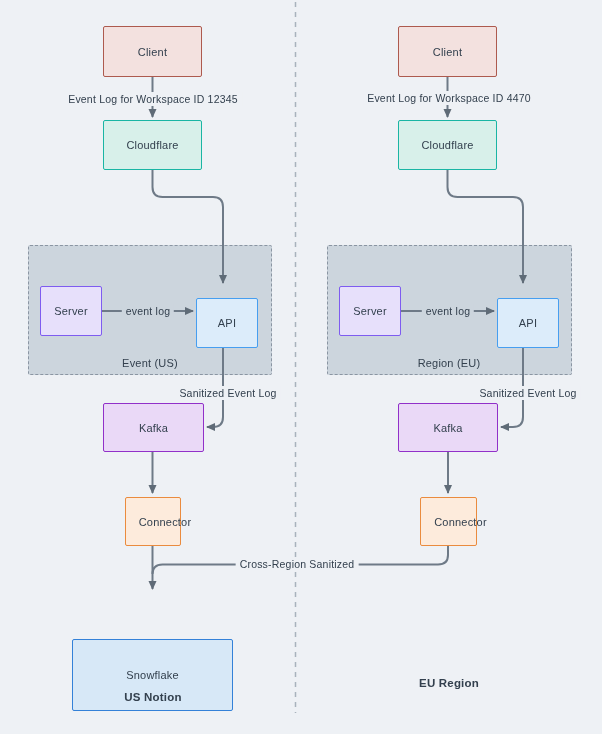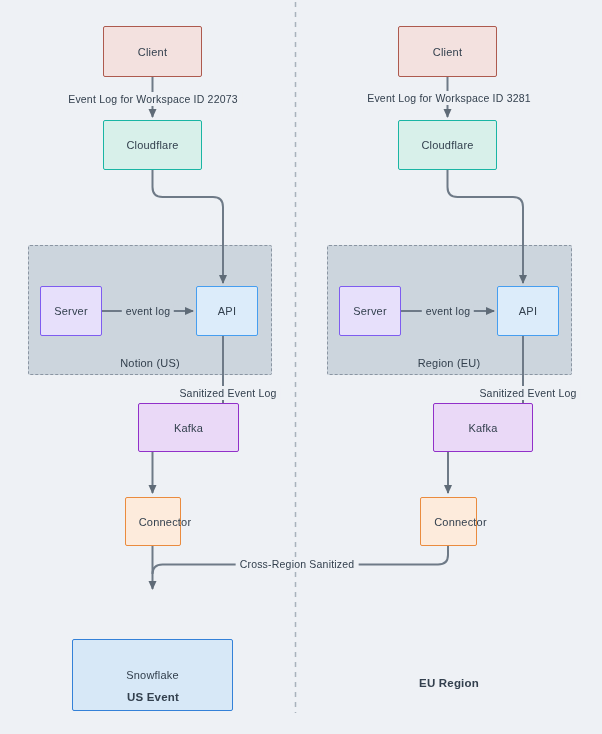--- a/index.html
+++ b/index.html
@@ -13,22 +13,22 @@
 
   .node{position:absolute;display:flex;align-items:center;justify-content:center;
         box-sizing:border-box;border-radius:2px;border:1.5px solid;
         font-size:11px;color:var(--text);letter-spacing:.2px;}
   .group{position:absolute;box-sizing:border-box;border:1.6px dashed var(--group-border);
          background:var(--group-fill);border-radius:2px;}
 
   .client{background:var(--client-fill);border-color:var(--client-border);}
   .cloudflare{background:var(--cloudflare-fill);border-color:var(--cloudflare-border);align-items:center;}
   .server{background:var(--server-fill);border-color:var(--server-border);}
-  .api{background:var(--api-fill);border-color:var(--api-border);}
-  .kafka{background:var(--kafka-fill);border-color:var(--kafka-border);margin-left:35px;}
+  .api{background:var(--api-fill);border-color:var(--api-border);margin-top:12px;}
+  .kafka{background:var(--kafka-fill);border-color:var(--kafka-border);}
   .connector{background:var(--connector-fill);border-color:var(--connector-border);padding-left:24px;}
   .snowflake{background:var(--snowflake-fill);border-color:var(--snowflake-border);}
 
   .elabel{position:absolute;transform:translate(-50%,-50%);white-space:nowrap;
           font-size:10.5px;color:var(--text);background:var(--bg);
           padding:1px 4px;letter-spacing:.2px;}
   .elabel.in-group{background:var(--group-fill);text-align:right;}
   .gcaption{position:absolute;transform:translate(-50%,-50%);white-space:nowrap;
             font-size:11px;color:var(--text);letter-spacing:.2px;}
   .region{position:absolute;transform:translate(-50%,-50%);white-space:nowrap;
@@ -101,27 +101,27 @@
   <div class="node api" style="left:497px;top:286px;width:62px;height:50px;">
     <span>API</span>
   </div>
   <div class="node kafka" style="left:398px;top:403px;width:100px;height:49px;">
     <span>Kafka</span>
   </div>
   <div class="node connector" style="left:420px;top:497px;width:57px;height:49px;">
     <span>Connector</span>
   </div>
 
-  <div class="elabel" style="left:153px;top:99px;">Event Log for Workspace ID 22073</div>
-  <div class="elabel" style="left:449px;top:98px;">Event Log for Workspace ID 3281</div>
+  <div class="elabel" style="left:153px;top:99px;">Event Log for Workspace ID 12345</div>
+  <div class="elabel" style="left:449px;top:98px;">Event Log for Workspace ID 4470</div>
   <div class="elabel in-group" style="left:148px;top:311px;">event log</div>
   <div class="elabel in-group" style="left:448px;top:311px;">event log</div>
   <div class="elabel" style="left:228px;top:393px;">Sanitized Event Log</div>
   <div class="elabel" style="left:528px;top:393px;">Sanitized Event Log</div>
   <div class="elabel" style="left:297px;top:564px;">Cross-Region Sanitized</div>
 
-  <div class="gcaption" style="left:150px;top:363px;">Notion (US)</div>
+  <div class="gcaption" style="left:150px;top:363px;">Event (US)</div>
   <div class="gcaption" style="left:449px;top:363px;">Region (EU)</div>
 
-  <div class="region" style="left:153px;top:697px;">US Event</div>
+  <div class="region" style="left:153px;top:697px;">US Notion</div>
   <div class="region" style="left:449px;top:683px;">EU Region</div>
 
 </div>
 
 </body></html>

